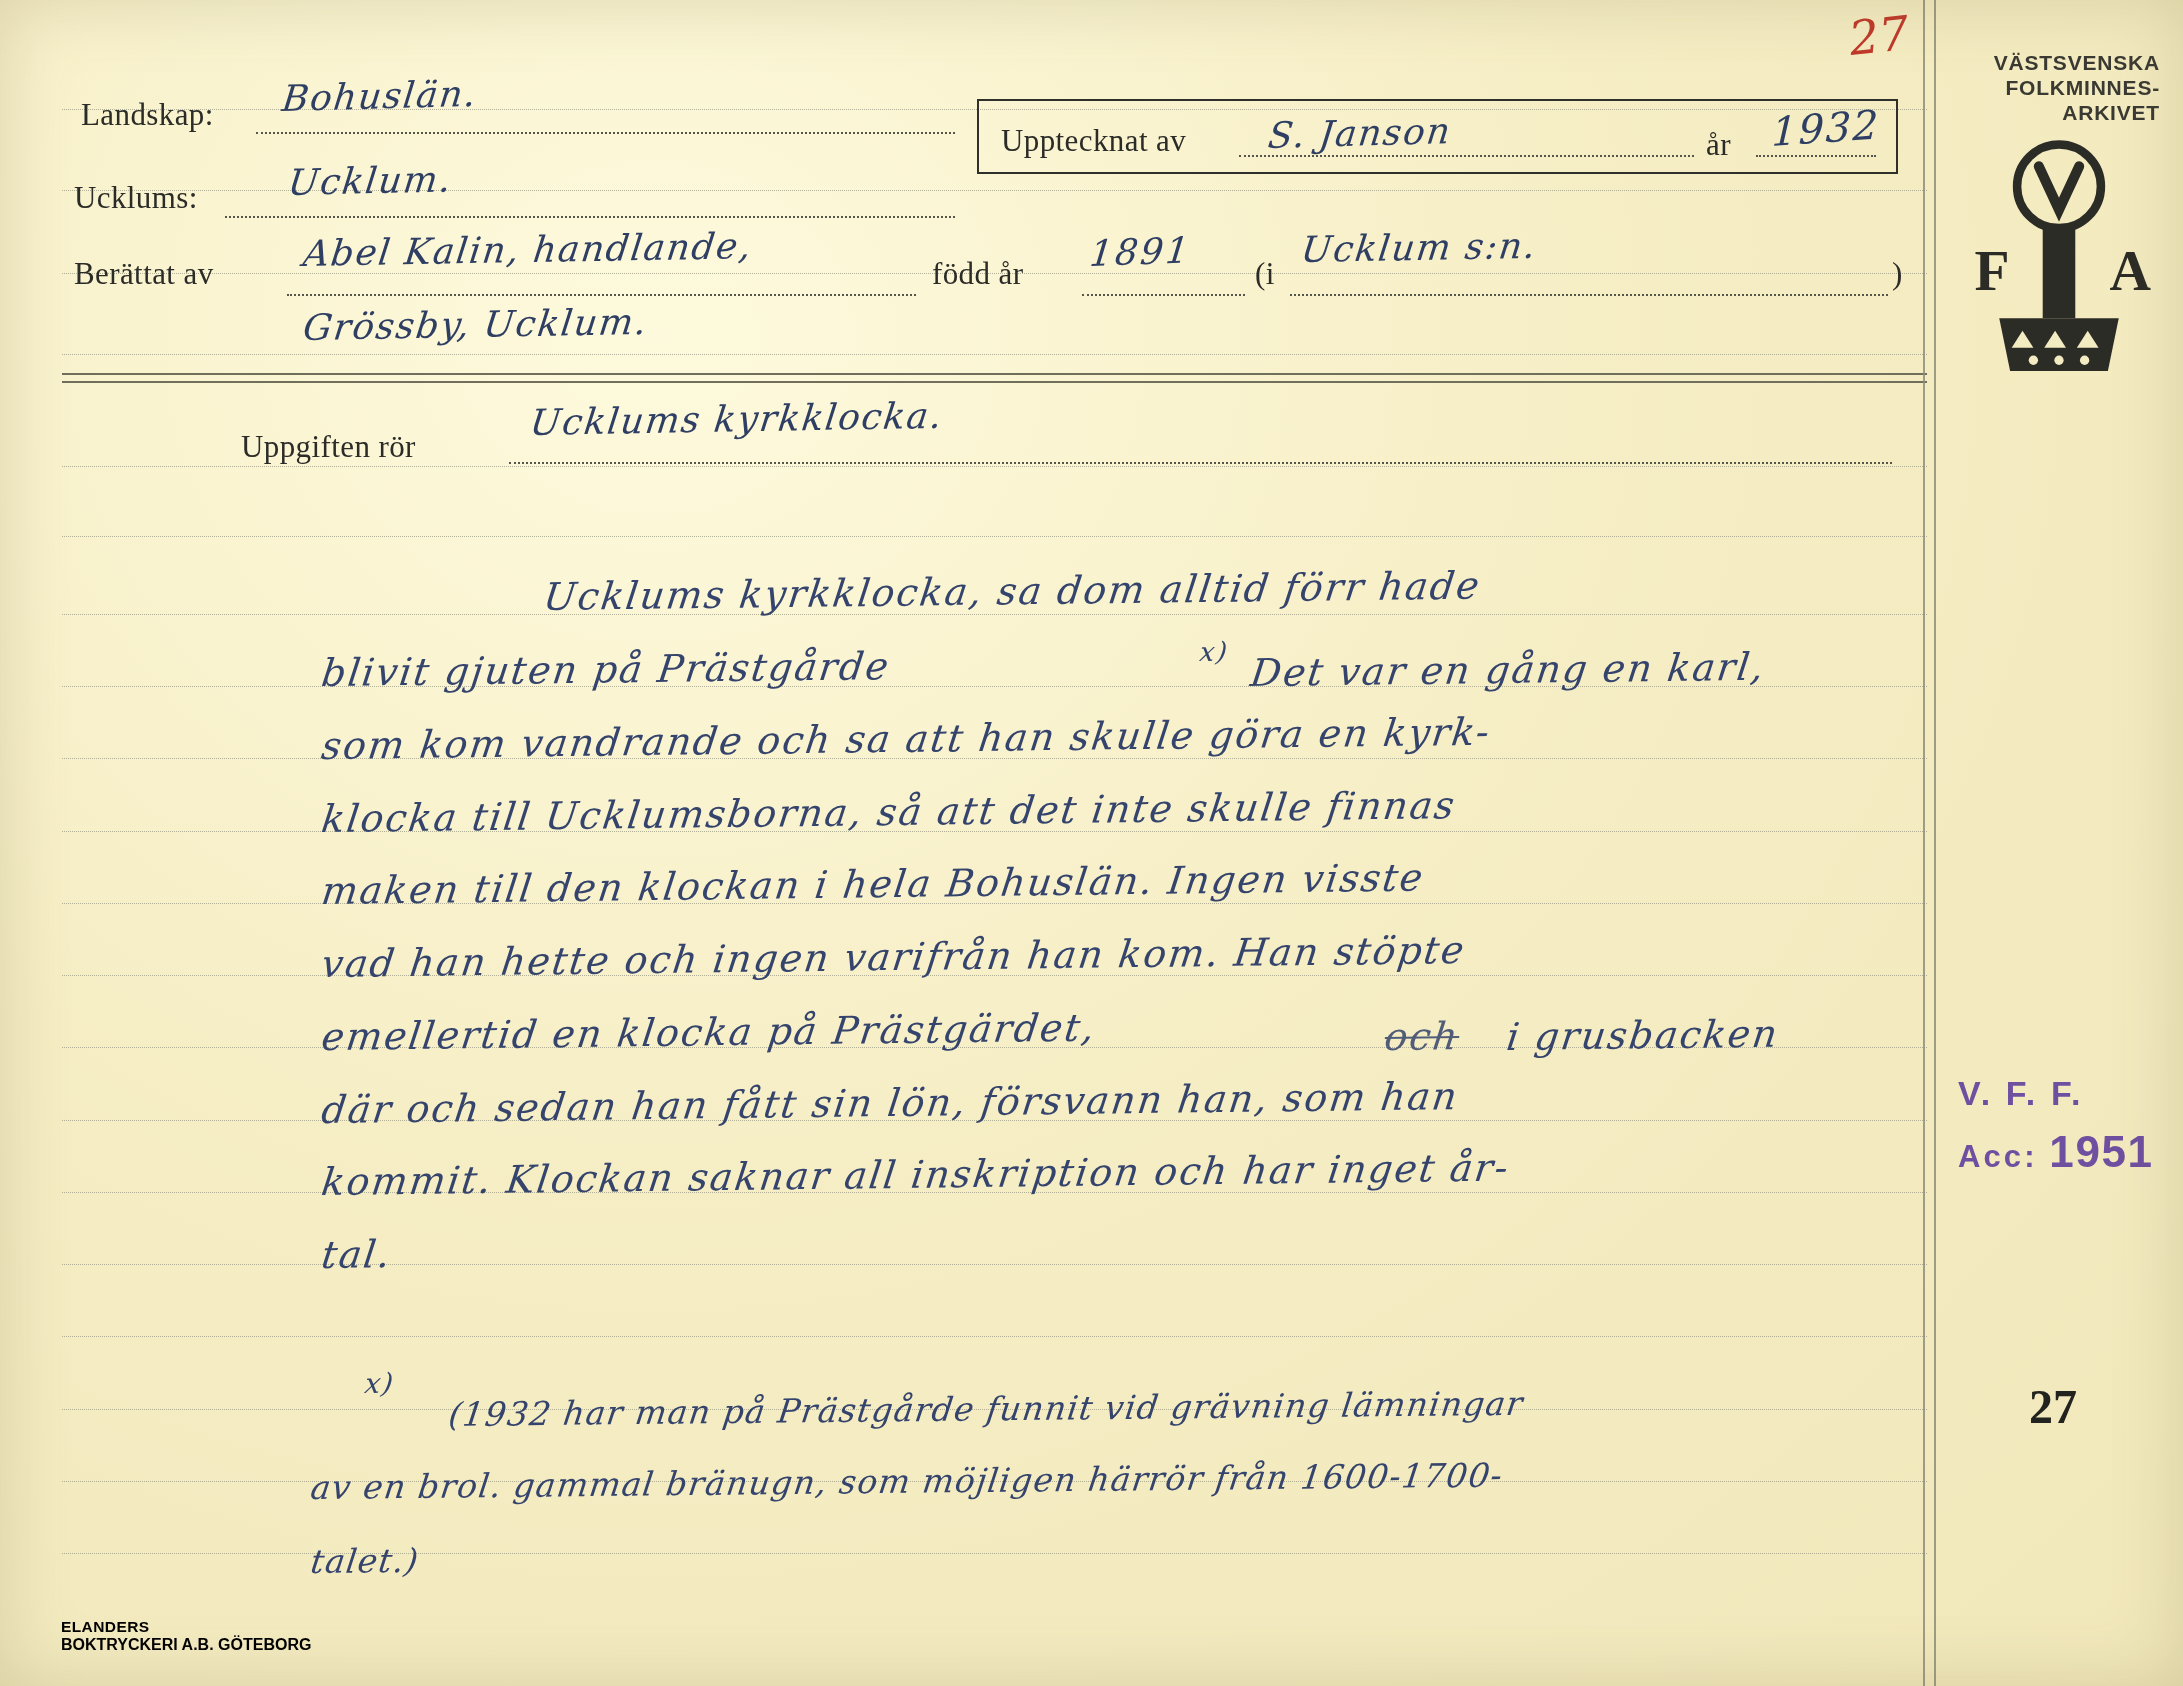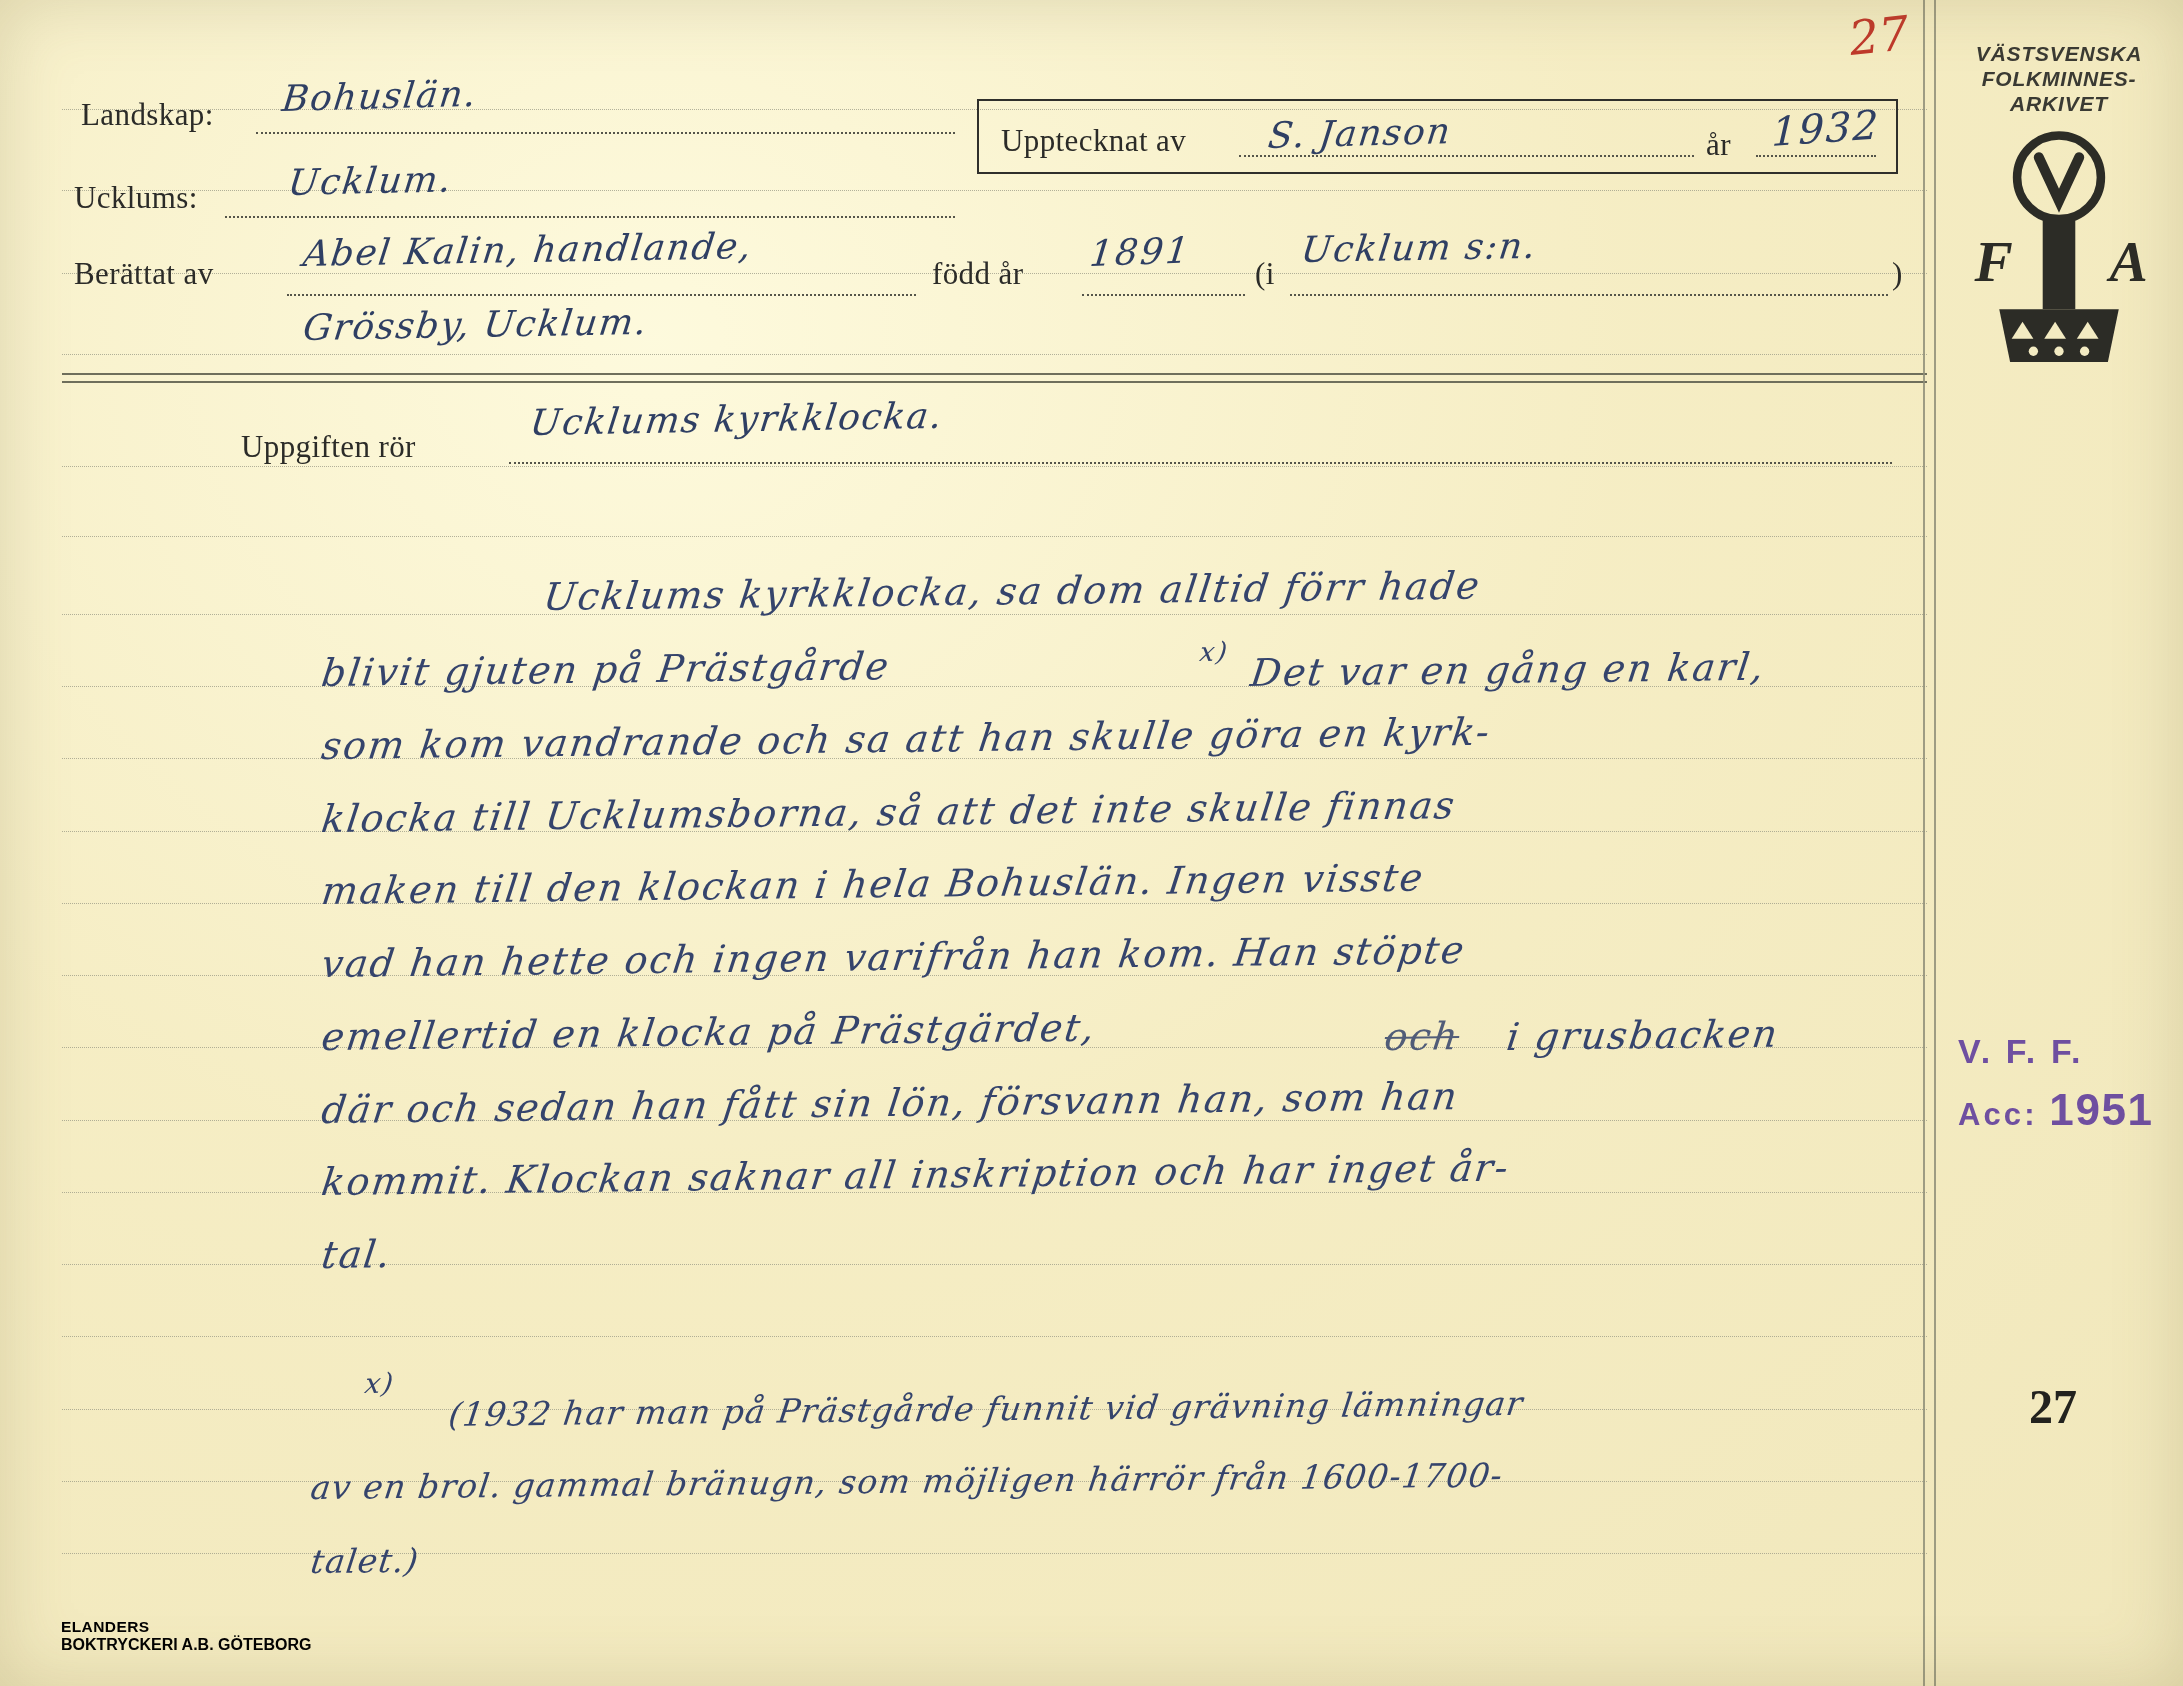--- a/index.html
+++ b/index.html
@@ -123,24 +123,23 @@
   .dotfill {
     position: absolute;
     height: 0;
     border-top: 2.3px dotted #55554a;
   }
 
   
   .stamp {
     position: absolute;
     left: 1958px;
-    top: 41px;
+    top: 50px;
     width: 202px;
-    text-align: center;
-    font-style: italic;
+    text-align: right;
   }
   .stamp-text {
     font-family: "Liberation Sans", sans-serif;
     font-weight: bold;
     font-size: 21px;
     line-height: 1.2;
     color: #3a3a33;
     letter-spacing: 0.8px;
   }
   .emblem {
@@ -154,21 +153,21 @@
   
   .acc {
     position: absolute;
     left: 1958px;
     top: 1032px;
     color: #6f4fa0;
     font-family: "Liberation Sans", sans-serif;
     font-weight: bold;
     letter-spacing: 3.1px;
   }
-  .acc .l1 { font-size: 34px; }
+  .acc .l1 { font-size: 34px; margin-top: 42px; }
   .acc .l2 { font-size: 31px; margin-top: 14px; }
   .acc .num {
     font-size: 44px;
     letter-spacing: 1.6px;
   }
 
   
   .red-num {
     position: absolute;
     left: 1849px;

